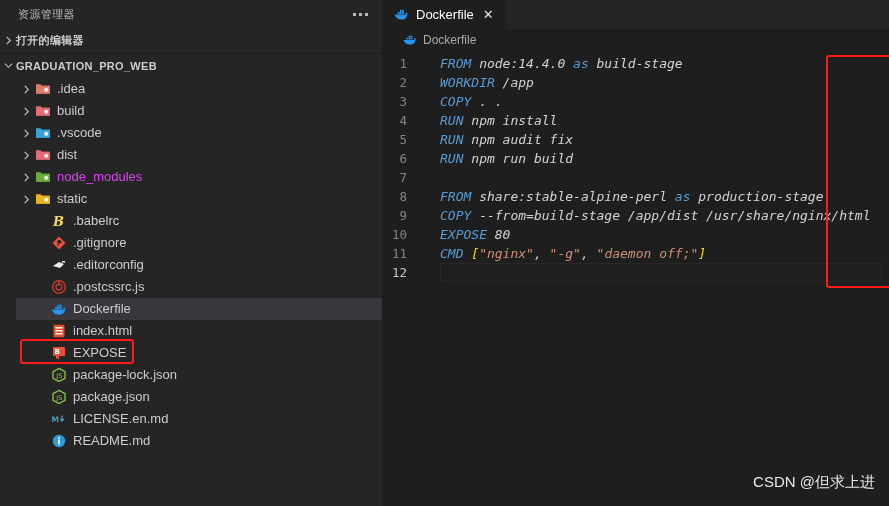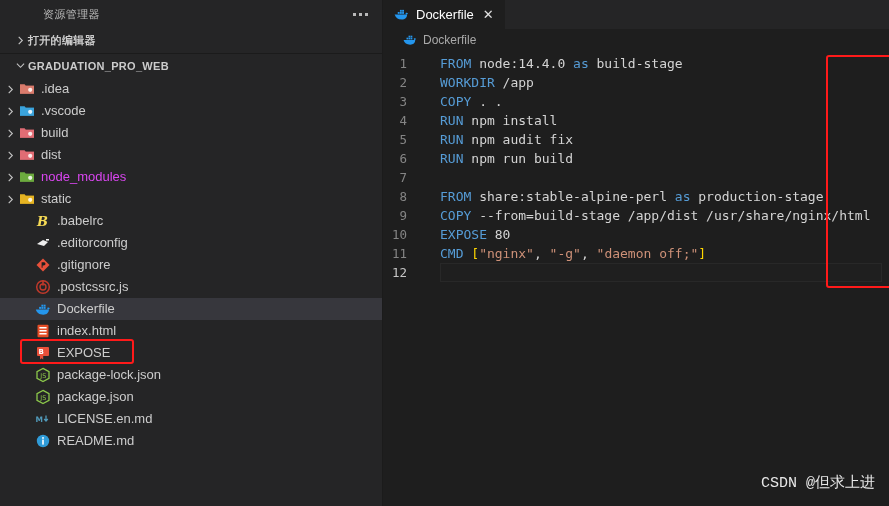--- a/index.html
+++ b/index.html
@@ -18,41 +18,41 @@
     position: relative;
     flex: 0 0 383px;
     border-right: 1px solid #1b1b1b;
   }
   .side-header {
     height: 29px;
     display: flex; align-items: center; justify-content: space-between;
     padding: 0 14px 0 18px;
   }
   .side-header-title {
-    font-size: 11px; color: #bbbbbb; letter-spacing: .4px; margin-left: 25px;
+    font-size: 11px; color: #bbbbbb; letter-spacing: .4px;
   }
   .dots { display: flex; gap: 3px; align-items: center; cursor: pointer; }
   .dots i { width: 3px; height: 3px; background: #b9b9b9; display: block; }
 
   .section-row {
     height: 23px; display: flex; align-items: center;
     font-size: 11px; font-weight: bold; color: #cccccc;
-    padding-left: 12px; letter-spacing: .3px; cursor: pointer;
+    padding-left: 0; letter-spacing: .3px; cursor: pointer;
   }
   .section-row.open-editors { color: #cccccc; }
   .sep { height:1px; background:#1b1b1b; margin: 1px 0 0 0; }
 
   .chev {
     width: 16px; height: 16px; display: inline-flex;
     align-items: center; justify-content: center;
     flex: 0 0 16px;
   }
   .chev svg { width: 9px; height: 9px; }
 
-  .tree { padding-top: 1px; }
+  .tree { padding-top: 1px; padding-left: 16px; }
   .row {
     height: 22px; display: flex; align-items: center;
     font-size: 13px; color: #cccccc; cursor: pointer;
     position: relative; white-space: nowrap;
   }
   .row.selected { background: #37373d; }
   .row .ind { flex: 0 0 auto; }
   .row .icon {
     width: 18px; height: 16px; flex: 0 0 18px;
     display: inline-flex; align-items: center; justify-content: center;
@@ -90,35 +90,35 @@
   .code-line {
     height: 19px; display: flex; align-items: center;
     font-family: "DejaVu Sans Mono", monospace; font-size: 13px;
   }
   .ln {
     width: 40px; flex: 0 0 40px; text-align: right; padding-right: 16px;
     color: #858585; font-size: 12.5px;
     font-family: "DejaVu Sans Mono", monospace;
   }
   .code-line.active .ln { color: #c6c6c6; }
-  .src { white-space: pre; color: #d4d4d4; padding-left: 17px; }
+  .src { white-space: pre; color: #d4d4d4; padding-left: 17px; font-style: italic; }
   .kw  { color: #569cd6; }
   .str { color: #ce9178; }
   .brk { color: #ffd700; }
   .cursorline-box {
     position: absolute; left: 57px; right: 7px; height: 19px;
     border: 1px solid #282828; background: #1f1f1f;
   }
 
   #annot-code { left: 443px; top: 55px; width: 440px; height: 233px; }
 
   .watermark {
     position: absolute; right: 14px; bottom: 14px;
     color: #e8e8e8; font-size: 15px;
-    font-family: Liberation Mono, monospace;
+    font-family: Liberation Sans, sans-serif;
   }
   .dockwhale { display:block; }
 </style>
 </head>
 <body>
 
 <div id="app">
 
   <div id="sidebar">
 
@@ -169,20 +169,36 @@
         </div>
         <div class="row">
           <span class="ind" style="width: 2px;"></span>
           <span class="chev">
             <svg viewBox="0 0 10 10">
               <path d="M3 1 L7 5 L3 9" fill="none" stroke="#c5c5c5" stroke-width="1.2"></path>
             </svg>
           </span>
           <span class="icon">
             <svg width="16" height="16" viewBox="0 0 16 16">
+              <path d="M1 3.2h4.6l1.2 1.5H15v8H1z" fill="#e06c75"></path>
+              <path d="M1 4.7h14v8H1z" fill="#e06c75" opacity=".72"></path>
+              <circle cx="11.2" cy="8.8" r="2.1" fill="#ffffff" opacity=".85"></circle>
+            </svg>
+          </span>
+          <span class="label">build</span>
+        </div>
+        <div class="row">
+          <span class="ind" style="width: 2px;"></span>
+          <span class="chev">
+            <svg viewBox="0 0 10 10">
+              <path d="M3 1 L7 5 L3 9" fill="none" stroke="#c5c5c5" stroke-width="1.2"></path>
+            </svg>
+          </span>
+          <span class="icon">
+            <svg width="16" height="16" viewBox="0 0 16 16">
               <path d="M1 3.2h4.6l1.2 1.5H15v8H1z" fill="#3aa3dc"></path>
               <path d="M1 4.7h14v8H1z" fill="#3aa3dc" opacity=".72"></path>
               <circle cx="11.2" cy="8.8" r="2.1" fill="#ffffff" opacity=".85"></circle>
             </svg>
           </span>
           <span class="label">.vscode</span>
         </div>
         <div class="row">
           <span class="ind" style="width: 2px;"></span>
           <span class="chev">
@@ -190,36 +206,20 @@
               <path d="M3 1 L7 5 L3 9" fill="none" stroke="#c5c5c5" stroke-width="1.2"></path>
             </svg>
           </span>
           <span class="icon">
             <svg width="16" height="16" viewBox="0 0 16 16">
               <path d="M1 3.2h4.6l1.2 1.5H15v8H1z" fill="#e06c75"></path>
               <path d="M1 4.7h14v8H1z" fill="#e06c75" opacity=".72"></path>
               <circle cx="11.2" cy="8.8" r="2.1" fill="#ffffff" opacity=".85"></circle>
             </svg>
           </span>
-          <span class="label">build</span>
-        </div>
-        <div class="row">
-          <span class="ind" style="width: 2px;"></span>
-          <span class="chev">
-            <svg viewBox="0 0 10 10">
-              <path d="M3 1 L7 5 L3 9" fill="none" stroke="#c5c5c5" stroke-width="1.2"></path>
-            </svg>
-          </span>
-          <span class="icon">
-            <svg width="16" height="16" viewBox="0 0 16 16">
-              <path d="M1 3.2h4.6l1.2 1.5H15v8H1z" fill="#e06c75"></path>
-              <path d="M1 4.7h14v8H1z" fill="#e06c75" opacity=".72"></path>
-              <circle cx="11.2" cy="8.8" r="2.1" fill="#ffffff" opacity=".85"></circle>
-            </svg>
-          </span>
           <span class="label">dist</span>
         </div>
         <div class="row dim">
           <span class="ind" style="width: 2px;"></span>
           <span class="chev">
             <svg viewBox="0 0 10 10">
               <path d="M3 1 L7 5 L3 9" fill="none" stroke="#c5c5c5" stroke-width="1.2"></path>
             </svg>
           </span>
           <span class="icon">
@@ -253,35 +253,35 @@
             <svg width="16" height="16" viewBox="0 0 16 16">
               <text x="2" y="13" font-family="DejaVu Serif,serif" font-style="italic" font-weight="bold" font-size="13" fill="#f5da55">B</text>
             </svg>
           </span>
           <span class="label">.babelrc</span>
         </div>
         <div class="row">
           <span class="ind" style="width: 34px;"></span>
           <span class="icon">
             <svg width="16" height="16" viewBox="0 0 16 16">
+              <path d="M8 1.5 L14.5 8 L8 14.5 L1.5 8z" fill="#e8503a"></path>
+              <path d="M6.6 5.2h1.9c1.2 0 2 .6 2 1.6 0 1-.8 1.6-2 1.6H7.6v2.4H6.6z" fill="#1e1e1e"></path>
+            </svg>
+          </span>
+          <span class="label">.gitignore</span>
+        </div>
+        <div class="row">
+          <span class="ind" style="width: 34px;"></span>
+          <span class="icon">
+            <svg width="16" height="16" viewBox="0 0 16 16">
               <path d="M2 9 L8 5 L13 7 L9 11z" fill="#eeeeee"></path>
               <rect x="11" y="4" width="3" height="1.6" fill="#eeeeee"></rect>
             </svg>
           </span>
           <span class="label">.editorconfig</span>
-        </div>
-        <div class="row">
-          <span class="ind" style="width: 34px;"></span>
-          <span class="icon">
-            <svg width="16" height="16" viewBox="0 0 16 16">
-              <path d="M8 1.5 L14.5 8 L8 14.5 L1.5 8z" fill="#e8503a"></path>
-              <path d="M6.6 5.2h1.9c1.2 0 2 .6 2 1.6 0 1-.8 1.6-2 1.6H7.6v2.4H6.6z" fill="#1e1e1e"></path>
-            </svg>
-          </span>
-          <span class="label">.gitignore</span>
         </div>
         <div class="row">
           <span class="ind" style="width: 34px;"></span>
           <span class="icon">
             <svg width="16" height="16" viewBox="0 0 16 16">
               <circle cx="8" cy="8" r="6.3" fill="none" stroke="#c0392b" stroke-width="1.5"></circle>
               <circle cx="8" cy="8" r="3" fill="none" stroke="#c0392b" stroke-width="1.4"></circle>
               <rect x="7.2" y="1.6" width="1.6" height="5" fill="#c0392b"></rect>
             </svg>
           </span>

